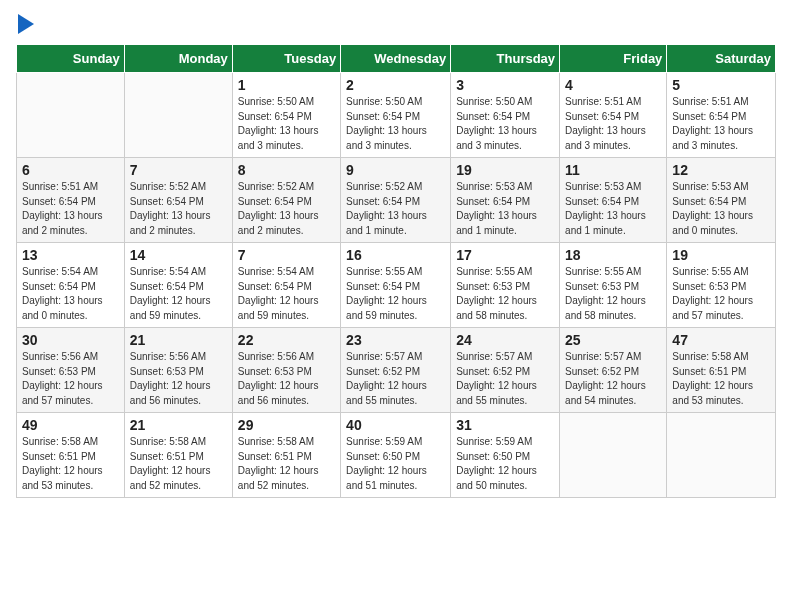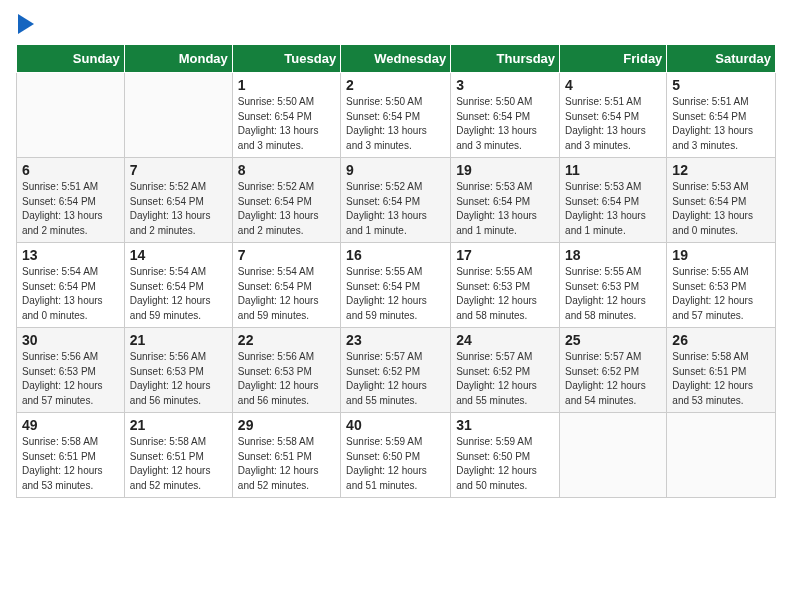--- a/index.html
+++ b/index.html
@@ -255,21 +255,21 @@
 Sunset: 6:52 PM
 Daylight: 12 hours and 55 minutes.</div>
         </td>
         <td>
           <span class="day-number">25</span>
           <div class="cell-info" style="white-space: pre-line;">Sunrise: 5:57 AM
 Sunset: 6:52 PM
 Daylight: 12 hours and 54 minutes.</div>
         </td>
         <td>
-          <span class="day-number">26</span>
+          <span class="day-number">47</span>
           <div class="cell-info" style="white-space: pre-line;">Sunrise: 5:58 AM
 Sunset: 6:51 PM
 Daylight: 12 hours and 53 minutes.</div>
         </td>
       </tr>
       <tr>
         <td>
           <span class="day-number">49</span>
           <div class="cell-info" style="white-space: pre-line;">Sunrise: 5:58 AM
 Sunset: 6:51 PM

